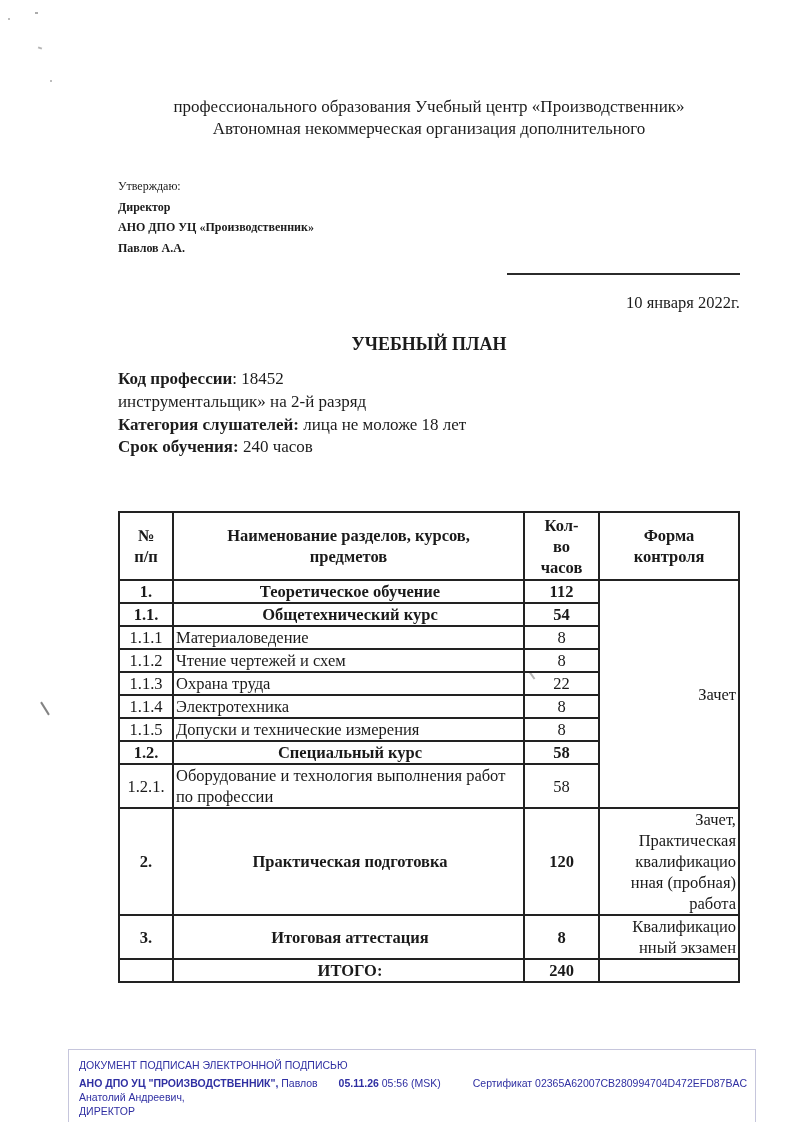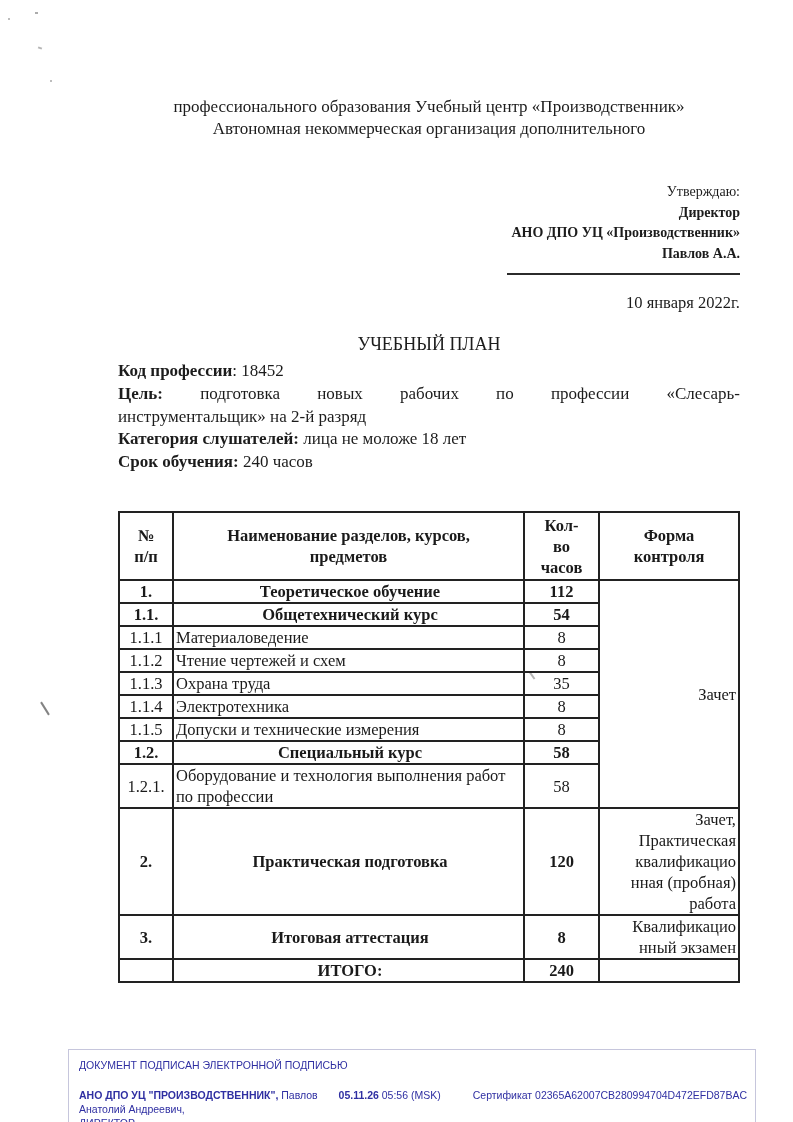--- a/index.html
+++ b/index.html
@@ -6,52 +6,52 @@
   body{
     width:793px;height:1122px;position:relative;background:#ffffff;
     font-family:"Liberation Serif","DejaVu Serif",serif;color:#1c1c1c;
     overflow:hidden;
   }
   .b{font-weight:bold;}
   
   .org-header{position:absolute;top:96px;left:118px;width:622px;
     text-align:center;font-size:17px;line-height:21.5px;}
   
-  .approval{position:absolute;top:182px;left:118px;width:622px;
-    text-align:right;font-size:14px;line-height:20.5px;}
+  .approval{position:absolute;top:176px;left:118px;width:622px;
+    font-size:12px;line-height:20.5px;}
   .sig-line{position:absolute;top:273px;left:507px;width:233px;height:0;
     border-top:2.5px solid #2b2b2b;}
   .approve-date{position:absolute;top:293px;left:118px;width:622px;
     text-align:right;font-weight:normal;font-size:16.5px;}
   
   .doc-title{position:absolute;top:334px;left:118px;width:622px;
-    text-align:center;font-weight:normal;font-size:18px;}
-  
-  .meta{position:absolute;top:360px;left:118px;width:622px;
+    text-align:center;font-weight:bold;font-size:18px;}
+  
+  .meta{position:absolute;top:368px;left:118px;width:622px;
     font-size:17px;line-height:22.8px;}
   .goal-just{text-align:justify;text-align-last:justify;}
   
   .tbl-wrap{position:absolute;top:511px;left:118px;}
   table{border-collapse:collapse;table-layout:fixed;width:620px;
     font-size:16.5px;color:#1a1a1a;}
   col.w-num{width:54px;}col.w-name{width:351px;}col.w-hours{width:75px;}col.w-ctrl{width:140px;}
   th,td{border:2px solid #222;padding:0 2px;vertical-align:middle;line-height:21px;}
   thead th{font-weight:bold;text-align:center;white-space:pre-line;height:66px;}
   tbody tr{height:22px;}
   td.c-num{text-align:center;}
   td.c-name{text-align:left;}
   td.c-name.center{text-align:center;padding-left:5px;}
   td.c-hours{text-align:center;}
   td.c-ctrl{text-align:right;white-space:pre-line;}
   
   .stamp{position:absolute;top:1049px;left:68px;width:688px;min-height:57px;
     box-sizing:border-box;border:1px solid #c6c6dc;background:#ffffff;
     font-family:"Liberation Sans","DejaVu Sans",sans-serif;font-size:10.5px;
     color:#2f2fa2;padding:8px 8px 6px 10px;line-height:14px;}
-  .stamp-line1{margin-bottom:16px;}
+  .stamp-line1{margin-bottom:4px;}
   .stamp-row{display:flex;align-items:flex-start;}
   .stamp-org{width:337px;}
   .stamp-dt{width:106px;white-space:nowrap;}
   .stamp-cert{flex:1;white-space:nowrap;padding-left:32px;}
   .sb{font-weight:bold;}
   
   .artifact{position:absolute;background:#5a5a5a;}
   .a-backslash{left:44px;top:701px;width:2px;height:15px;transform:rotate(-32deg);opacity:.75;}
   .a-tick{left:531px;top:671px;width:1.5px;height:9px;transform:rotate(-35deg);opacity:.45;}
   .a-dot1{left:35px;top:12px;width:3px;height:2px;opacity:.5;}
@@ -80,21 +80,20 @@
   <div class="b">АНО ДПО УЦ «Производственник»</div>
   <div class="b">Павлов А.А.</div>
 </div>
 <div class="sig-line"></div>
 <div class="approve-date">10 января 2022г.</div>
 
 <div class="doc-title">УЧЕБНЫЙ ПЛАН</div>
 
 <div class="meta">
   <div><span class="b">Код профессии</span><span>: 18452</span></div>
-  <div class="goal-just"><span class="b">Цель:</span> <span>подготовка новых рабочих по профессии «Слесарь-</span></div>
   <div>инструментальщик» на 2-й разряд</div>
   <div><span class="b">Категория слушателей:</span> <span>лица не моложе 18 лет</span></div>
   <div><span class="b">Срок обучения:</span> <span>240 часов</span></div>
 </div>
 
 <div class="tbl-wrap">
   <table>
     <colgroup>
         <col class="w-num">
         <col class="w-name">
@@ -132,21 +131,21 @@
           <td class="c-hours">8</td>
         </tr>
         <tr>
           <td class="c-num">1.1.2</td>
           <td class="c-name">Чтение чертежей и схем</td>
           <td class="c-hours">8</td>
         </tr>
         <tr>
           <td class="c-num">1.1.3</td>
           <td class="c-name">Охрана труда</td>
-          <td class="c-hours">35</td>
+          <td class="c-hours">22</td>
         </tr>
         <tr>
           <td class="c-num">1.1.4</td>
           <td class="c-name">Электротехника</td>
           <td class="c-hours">8</td>
         </tr>
         <tr>
           <td class="c-num">1.1.5</td>
           <td class="c-name">Допуски и технические измерения</td>
           <td class="c-hours">8</td>

